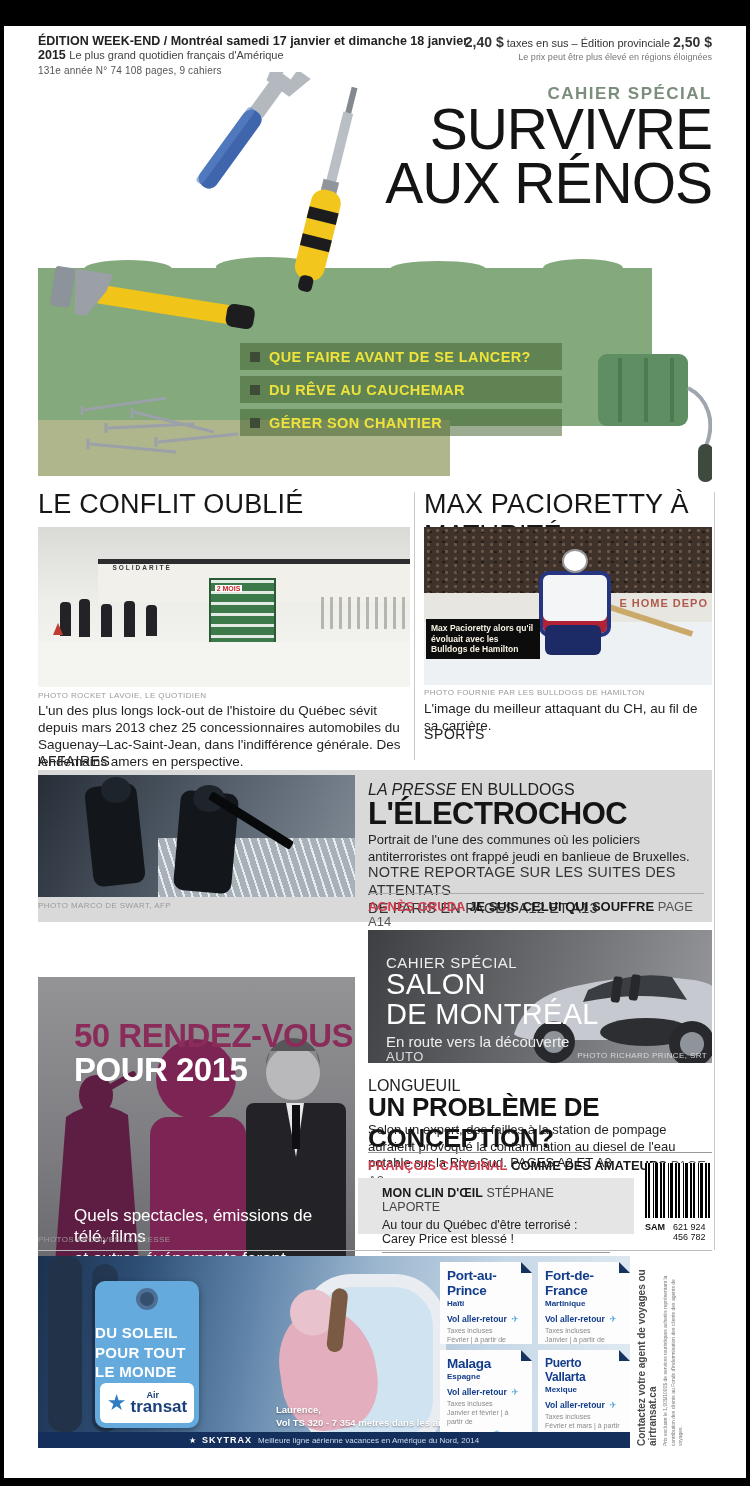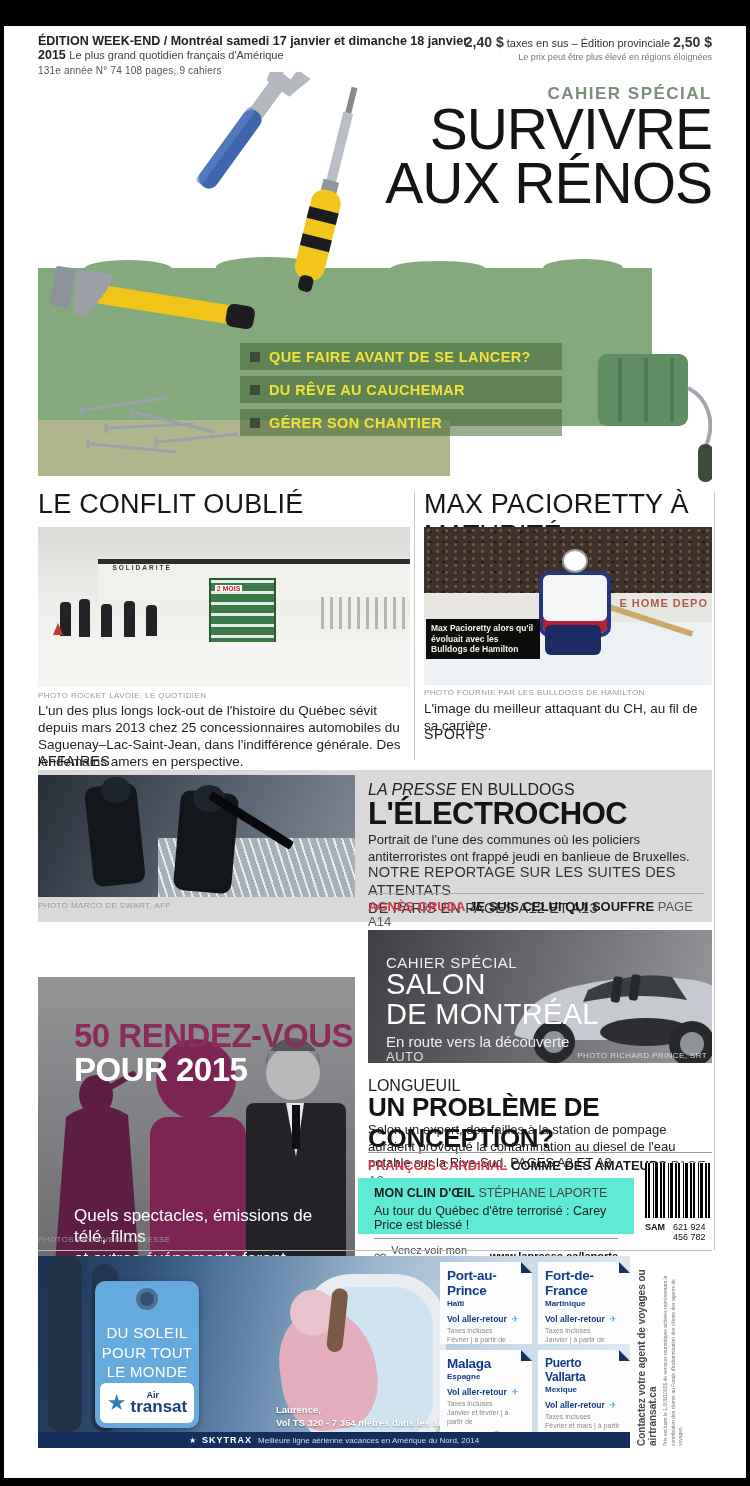--- a/index.html
+++ b/index.html
@@ -100,21 +100,21 @@
   .colm{font-size:13px;}
   .colm .red{color:#cf3b4c;font-weight:bold;}
   .colm .ttl{color:#1a1a1a;font-weight:bold;}
   .colm .pg{color:#555;}
 
   
   .lg-kicker{font-size:16px;color:#222;}
   .lg-title{font-size:26px;font-weight:bold;letter-spacing:-.3px;color:#141414;}
 
   
-  .clin{background:#5eead4;padding:8px 16px;box-sizing:border-box;}
+  .clin{background:#e5e5e5;padding:8px 24px;box-sizing:border-box;}
   .clin .l1{font-size:12.5px;}
   .clin .l1 b{font-weight:bold;}
   .clin .l1 .auth{color:#444;}
   .clin .quote{font-size:12.5px;color:#222;margin-top:4px;}
   .clin hr{border:none;border-top:1px solid #9a9a9a;margin:6px 0 5px;}
   .clin .blog{font-size:11px;color:#444;display:flex;align-items:center;gap:5px;}
   .clin .blog b{color:#111;}
 
   
   .barcode{background:repeating-linear-gradient(90deg,#000 0 2px,#fff 2px 3px,#000 3px 5px,#fff 5px 8px,
@@ -127,21 +127,21 @@
   .seat{position:absolute;background:#223248;border-radius:14px;}
   .ad-window{position:absolute;left:262px;top:18px;width:120px;height:152px;border:13px solid #e9edf2;
              border-radius:52px;background:#cfe3f0;}
   .girl{position:absolute;left:242px;top:52px;width:96px;height:122px;background:#e3aebe;border-radius:46% 54% 40% 40%;
         transform:rotate(-8deg);}
   .girl:before{content:"";position:absolute;left:18px;top:-20px;width:46px;height:46px;border-radius:50%;background:#e8c3ce;}
   .girl:after{content:"";position:absolute;left:56px;top:-18px;width:16px;height:64px;border-radius:8px;background:#7a5a42;transform:rotate(14deg);}
   .tag{background:#64aadd;border-radius:10px;box-shadow:0 2px 6px rgba(0,0,0,.35);}
   .tag-hole{position:absolute;left:50%;top:7px;transform:translateX(-50%);width:22px;height:22px;border-radius:50%;
             background:#35506e;border:4px solid #4e7096;box-sizing:border-box;}
-  .tag-txt{position:absolute;left:0;top:42px;width:100%;text-align:center;color:#fff;font-weight:normal;
+  .tag-txt{position:absolute;left:0;top:42px;width:100%;text-align:left;color:#fff;font-weight:bold;
            font-size:15px;line-height:1.3;letter-spacing:.3px;}
   .tag-white{position:absolute;left:5px;bottom:5px;width:94px;height:40px;background:#fff;border-radius:6px;
              display:flex;align-items:center;justify-content:center;gap:4px;}
   .tr-star{color:#2f7dc0;font-size:22px;line-height:1;}
   .tr-word{color:#1b3f7a;font-weight:bold;font-size:17px;line-height:.9;}
   .tr-air{display:block;font-size:9px;font-weight:bold;margin-left:16px;}
   .ad-cap{color:#fff;font-size:9.5px;font-weight:bold;line-height:1.35;text-shadow:0 1px 2px rgba(0,0,0,.4);}
 
   .offer{position:absolute;width:92px;height:82px;background:#fdfdfd;padding:6px 7px;box-sizing:border-box;
          clip-path:polygon(0 0,calc(100% - 11px) 0,100% 11px,100% 100%,0 100%);box-shadow:0 1px 3px rgba(0,0,0,.3);}

